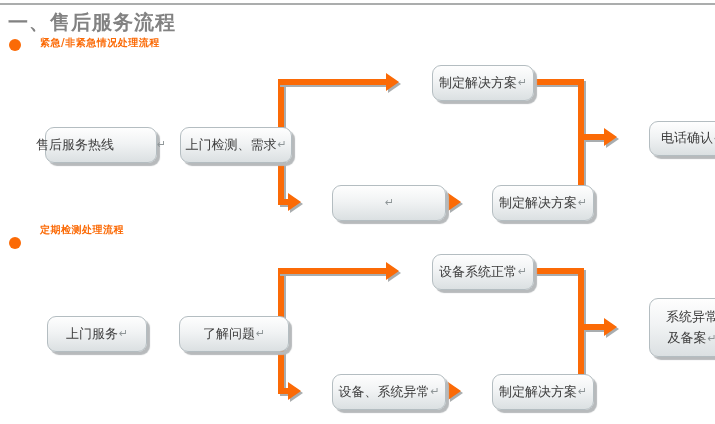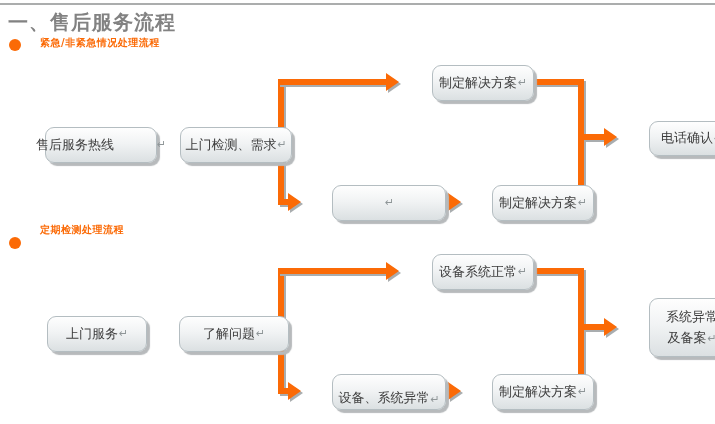--- a/index.html
+++ b/index.html
@@ -123,21 +123,21 @@
       <span class="ret">↵</span>
   </div>
   <div class="node" style="left:147px;top:316px;width:108px;height:34px;">
     <span>了解问题</span>
       <span class="ret">↵</span>
   </div>
   <div class="node" style="left:400px;top:254px;width:100px;height:34px;text-align:right;">
     <span>设备系统正常</span>
       <span class="ret">↵</span>
   </div>
-  <div class="node" style="left:300px;top:374px;width:112px;height:34px;align-items:flex-end;">
+  <div class="node" style="left:300px;top:374px;width:112px;height:34px;">
     <span>设备、系统异常</span>
       <span class="ret">↵</span>
   </div>
   <div class="node" style="left:460px;top:374px;width:100px;height:34px;">
     <span>制定解决方案</span>
       <span class="ret">↵</span>
   </div>
   <div class="node" style="left:617px;top:298px;width:84px;height:57px;">
     <div>
       <div>系统异常</div>

